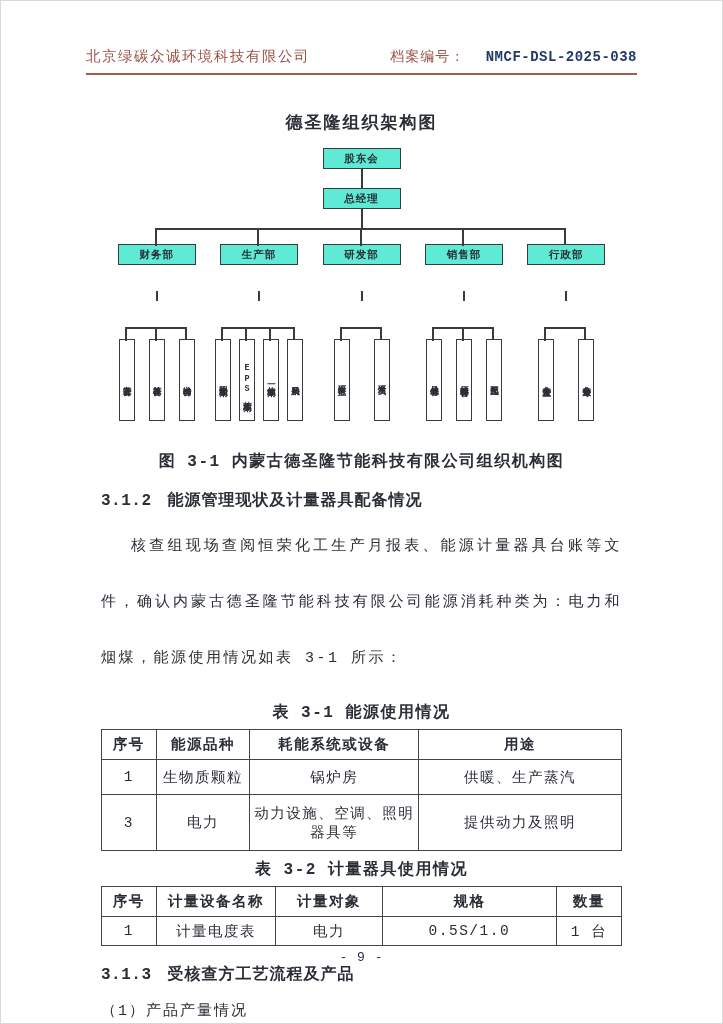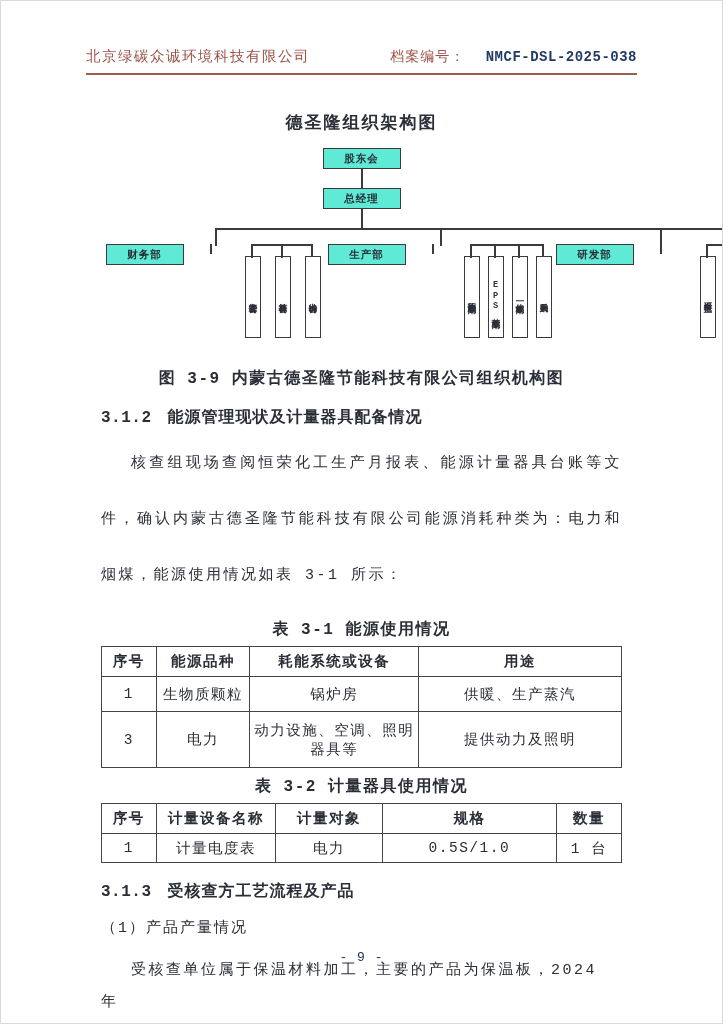--- a/index.html
+++ b/index.html
@@ -38,21 +38,21 @@
   .toplevel{display:flex;flex-direction:column;align-items:center;}
   .obox{
     box-sizing:border-box;width:78px;height:21px;
     border:1.8px solid var(--line);background:#5eead4;
     display:flex;align-items:center;justify-content:center;
     font-weight:bold;font-size:10.5px;letter-spacing:1px;
   }
   .tstub{width:2px;height:19px;background:var(--line);}
   .dstub{width:2px;height:10px;background:var(--line);}
   .dept-row{display:flex;align-items:flex-start;}
-  .dept-group{flex:1 1 0;display:flex;flex-direction:row;align-items:flex-start;position:relative;padding-top:16px;gap:26px;}
+  .dept-group{flex:1 1 0;display:flex;flex-direction:column;align-items:center;position:relative;padding-top:16px;gap:26px;}
   .dept-group::before,.dept-group::after{content:"";position:absolute;top:0;width:50%;height:16px;}
   .dept-group::before{left:0;border-top:2px solid var(--line);}
   .dept-group::after{right:0;border-top:2px solid var(--line);border-left:2px solid var(--line);}
   .dept-group:first-child::before{border-top:none;}
   .dept-group:last-child::after{border-top:none;}
   .child-row{display:flex;justify-content:center;align-items:flex-start;}
   .child{position:relative;padding:12px 7px 0;}
   .child::before,.child::after{content:"";position:absolute;top:0;width:50%;height:12px;}
   .child::before{left:0;border-top:2px solid var(--line);}
   .child::after{right:0;border-top:2px solid var(--line);border-left:2px solid var(--line);}
@@ -186,21 +186,21 @@
             </div>
           <div class="child">
               <div class="vbox">办公室专员</div>
             </div>
         </div>
       </div>
 
     </div>
   </div>
 
-  <div class="caption">图 3-9 内蒙古德圣隆节能科技有限公司组织机构图</div>
+  <div class="caption">图 3-1 内蒙古德圣隆节能科技有限公司组织机构图</div>
 
   <div class="content">
 
     <div class="section-h">
       <span class="num">3.1.2</span><span>能源管理现状及计量器具配备情况</span>
     </div>
 
     <p class="para">核查组现场查阅恒荣化工生产月报表、能源计量器具台账等文件，确认内蒙古德圣隆节能科技有限公司能源消耗种类为：电力和烟煤，能源使用情况如表 3-1 所示：</p>
 
     <div class="tbl-title">表 3-1 能源使用情况</div>

